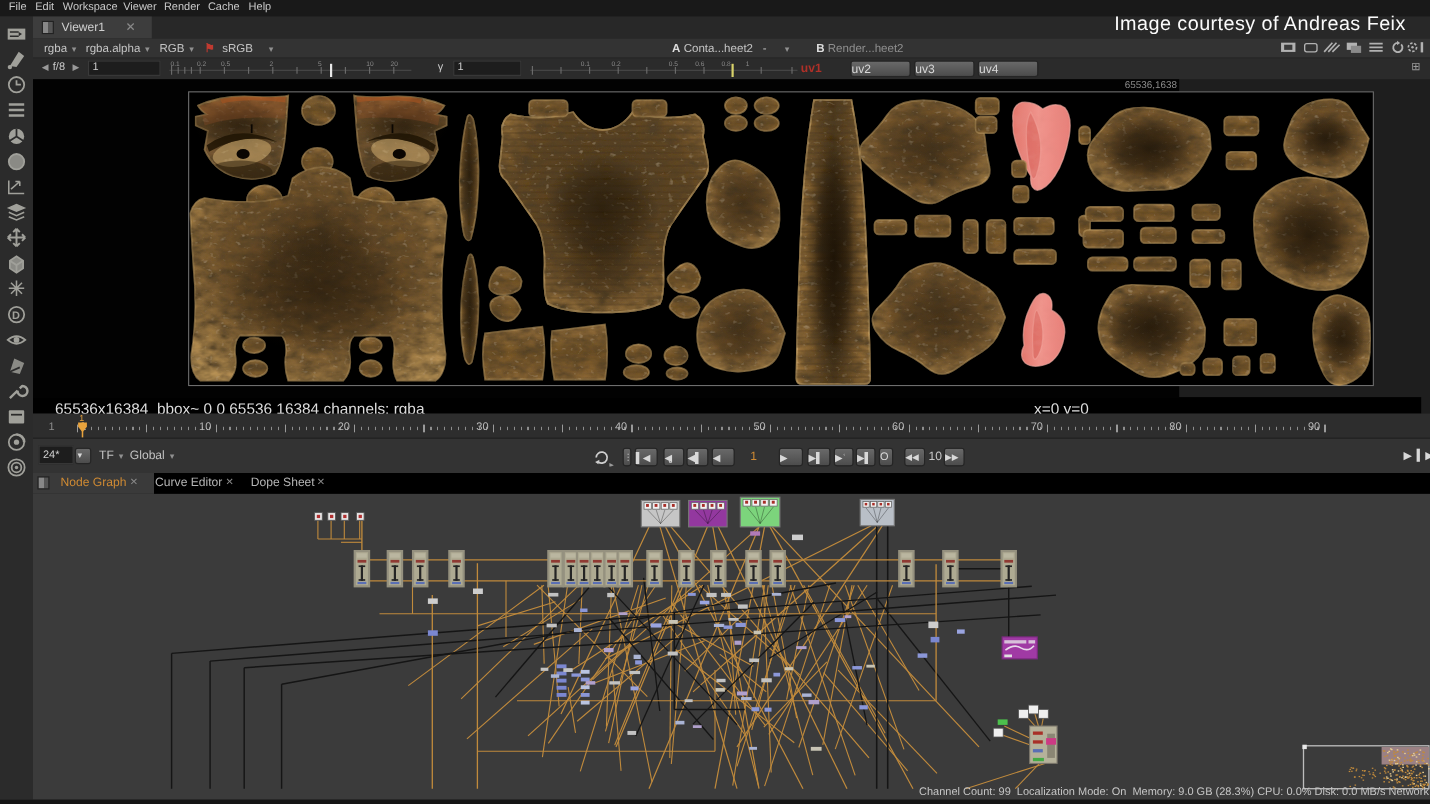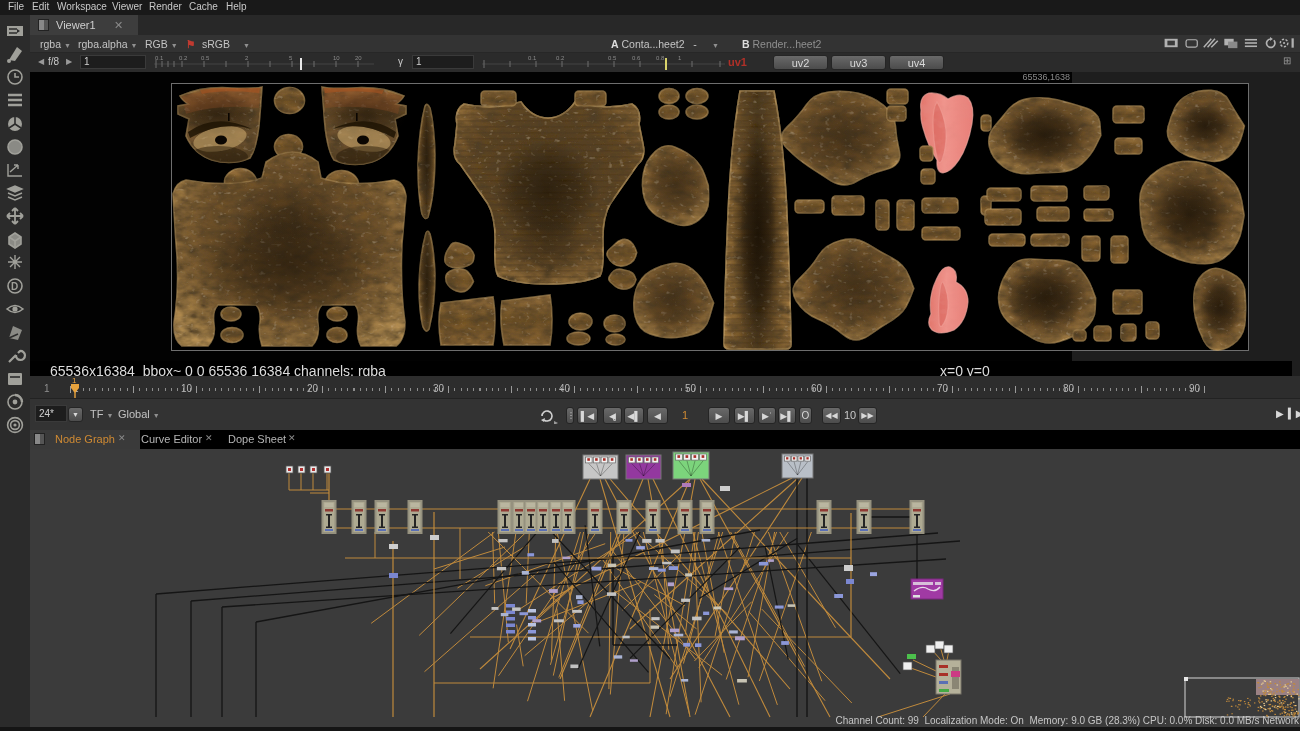--- a/index.html
+++ b/index.html
@@ -26,21 +26,21 @@
   
   #viewer{left:30px;top:72px;width:1042px;height:289px;background:#020202;}
   #imgframe{left:141px;top:11px;width:1078px;height:268px;border:1px solid #6e6e6e;background:#000;}
   #rezlabel{right:2px;top:0px;color:#8a8a8a;font-size:9px;}
   
   #infobar{left:30px;top:361px;width:1262px;height:15px;background:#000;color:#dcdcdc;font-size:14px;}
   
   #ruler{left:30px;top:376px;width:1270px;height:22px;background:#2d2d2d;color:#b9b9b9;font-size:10px;}
   
   #transport{left:30px;top:398px;width:1270px;height:32px;background:#333333;border-top:1px solid #222;}
-  .tbtn{position:absolute;top:7px;height:19px;background:linear-gradient(#696969,#4c4c4c);border:1px solid #252525;border-radius:3px;color:#d8d8d8;text-align:center;}
+  .tbtn{position:absolute;top:7px;height:19px;background:linear-gradient(#696969,#4c4c4c);border:1px solid #252525;border-radius:3px;color:#d8d8d8;}
   
   #nodetabs{left:30px;top:430px;width:1270px;height:19px;background:#000000;color:#b5b5b5;font-size:11px;}
   
   #graph{left:30px;top:449px;width:1270px;height:278px;background:#3b3b3b;}
   #statusline{right:1px;top:715px;color:#c6c6c6;font-size:10px;z-index:5;}
   #bottomstrip{left:0;top:727px;width:1300px;height:4px;background:#151515;}
 </style>
 </head>
 <body>
 <div id="app">
@@ -54,20 +54,21 @@
       <span style="left:189px">Cache</span>
     <span style="left:226px">Help</span>
   </div>
 
   <div id="tabrow" class="abs"></div>
   <div class="tab" style="left:30px;top:15px;width:108px;">
     <span style="position:absolute;left:8px;top:4px;width:11px;height:12px;background:linear-gradient(90deg,#888 0 5px,#555 5px);border:1px solid #222;"></span>
     <span style="position:absolute;left:26px;">Viewer1</span>
     <span style="position:absolute;left:84px;color:#8a8a8a;">✕</span>
   </div>
+  <div id="credit" class="abs">Image courtesy of Andreas Feix</div>
 
   <div id="ctrlrow" class="abs"></div>
   <div class="dd" style="left:40px;top:37px;">rgba <span class="ddarr">▼</span></div>
   <div class="dd" style="left:78px;top:37px;">rgba.alpha <span class="ddarr">▼</span></div>
   <div class="dd" style="left:145px;top:37px;">RGB <span class="ddarr">▼</span></div>
   <div class="dd" style="left:186px;top:37px;color:#c03a30;font-weight:bold;">⚑</div>
   <div class="dd" style="left:202px;top:37px;">sRGB</div>
   <div class="dd" style="left:243px;top:37px;"><span class="ddarr">▼</span></div>
   <div class="dd" style="left:611px;top:37px;"><b style="color:#ddd">A</b> Conta...heet2 &nbsp;&nbsp;-</div>
   <div class="dd" style="left:712px;top:37px;"><span class="ddarr">▼</span></div>

